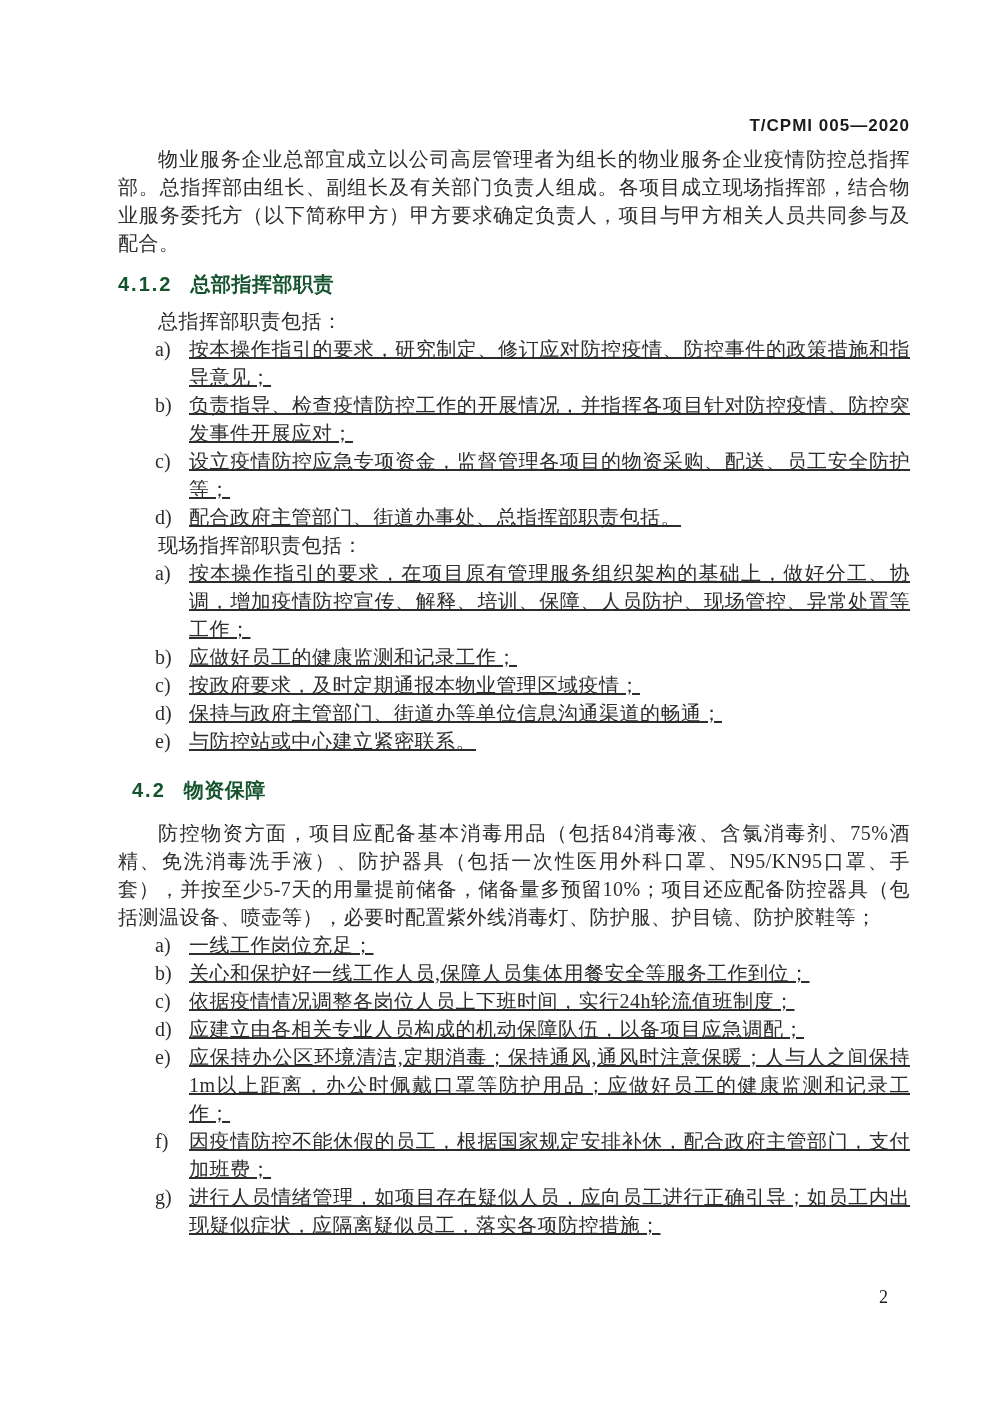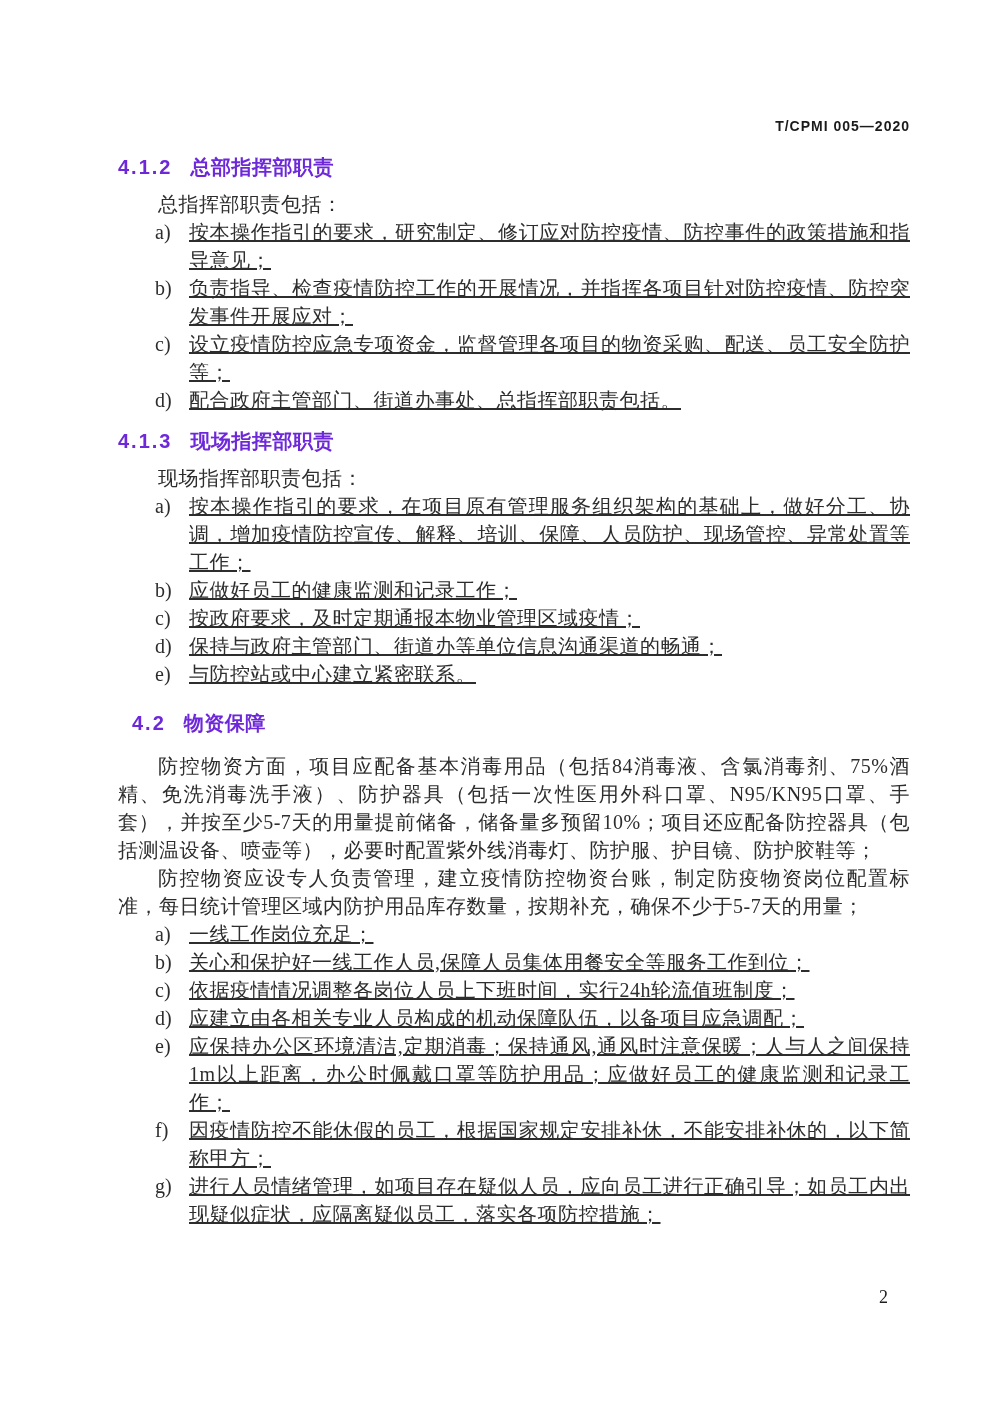--- a/index.html
+++ b/index.html
@@ -11,29 +11,29 @@
     background:#ffffff;
     color:#2d2d2d;
     font-family:"Liberation Serif","DejaVu Serif",serif;
     font-size:20px; line-height:28px;
     padding:112px 90px 0 118px;
     overflow:hidden;
   }
   .doc-header {
     text-align:right;
     font-family:"Liberation Sans","DejaVu Sans",sans-serif;
-    font-size:14px; font-weight:600; letter-spacing:1px;
+    font-size:17px; font-weight:600; letter-spacing:1px;
     color:#1b1b1b;
     margin-bottom:5px;
   }
   .para { text-align:justify; letter-spacing:0.5px; }
   .indent { text-indent:2em; }
   .heading {
     font-family:"Liberation Sans","DejaVu Sans",sans-serif;
-    font-weight:700; color:#6d28d9; font-size:20px;
+    font-weight:700; color:#14532d; font-size:20px;
     letter-spacing:0.5px;
   }
   .h-sub  { margin:13px 0 9px; }
   .h-main { margin:21px 14px 15px; }
   .h-num  { letter-spacing:2px; margin-right:18px; }
   .list   { padding-left:37px; }
   .li     { display:flex; }
   .li-label { flex:0 0 34px; }
   .li-text  { flex:1; text-align:justify; letter-spacing:0.5px;text-decoration:underline; }
   .page-number {
@@ -44,20 +44,21 @@
 </style>
 </head>
 <body>
 
 <div class="page">
 
   <div class="doc-header">
     <span>T/CPMI 005—2020</span>
   </div>
 
+  <p class="para indent">物业服务企业总部宜成立以公司高层管理者为组长的物业服务企业疫情防控总指挥部。总指挥部由组长、副组长及有关部门负责人组成。各项目成立现场指挥部，结合物业服务委托方（以下简称甲方）甲方要求确定负责人，项目与甲方相关人员共同参与及配合。</p>
 
   <div class="heading h-sub">
     <span class="h-num">4.1.2</span><span class="h-title">总部指挥部职责</span>
   </div>
   <p class="para indent">总指挥部职责包括：</p>
   <div class="list">
     <div class="li">
       <span class="li-label">a)</span>
       <span class="li-text">按本操作指引的要求，研究制定、修订应对防控疫情、防控事件的政策措施和指导意见；</span>
     </div>
@@ -68,23 +69,20 @@
     <div class="li">
       <span class="li-label">c)</span>
       <span class="li-text">设立疫情防控应急专项资金，监督管理各项目的物资采购、配送、员工安全防护等；</span>
     </div>
     <div class="li">
       <span class="li-label">d)</span>
       <span class="li-text">配合政府主管部门、街道办事处、总指挥部职责包括。</span>
     </div>
   </div>
 
-  <div class="heading h-sub">
-    <span class="h-num">4.1.3</span><span class="h-title">现场指挥部职责</span>
-  </div>
   <p class="para indent">现场指挥部职责包括：</p>
   <div class="list">
     <div class="li">
       <span class="li-label">a)</span>
       <span class="li-text">按本操作指引的要求，在项目原有管理服务组织架构的基础上，做好分工、协调，增加疫情防控宣传、解释、培训、保障、人员防护、现场管控、异常处置等工作；</span>
     </div>
     <div class="li">
       <span class="li-label">b)</span>
       <span class="li-text">应做好员工的健康监测和记录工作；</span>
     </div>
@@ -99,21 +97,20 @@
     <div class="li">
       <span class="li-label">e)</span>
       <span class="li-text">与防控站或中心建立紧密联系。</span>
     </div>
   </div>
 
   <div class="heading h-main">
     <span class="h-num">4.2</span><span class="h-title">物资保障</span>
   </div>
   <p class="para indent">防控物资方面，项目应配备基本消毒用品（包括84消毒液、含氯消毒剂、75%酒精、免洗消毒洗手液）、防护器具（包括一次性医用外科口罩、N95/KN95口罩、手套），并按至少5-7天的用量提前储备，储备量多预留10%；项目还应配备防控器具（包括测温设备、喷壶等），必要时配置紫外线消毒灯、防护服、护目镜、防护胶鞋等；</p>
-  <p class="para indent">防控物资应设专人负责管理，建立疫情防控物资台账，制定防疫物资岗位配置标准，每日统计管理区域内防护用品库存数量，按期补充，确保不少于5-7天的用量；</p>
 
   <div class="list">
     <div class="li">
       <span class="li-label">a)</span>
       <span class="li-text">一线工作岗位充足；</span>
     </div>
     <div class="li">
       <span class="li-label">b)</span>
       <span class="li-text">关心和保护好一线工作人员,保障人员集体用餐安全等服务工作到位；</span>
     </div>
@@ -124,21 +121,21 @@
     <div class="li">
       <span class="li-label">d)</span>
       <span class="li-text">应建立由各相关专业人员构成的机动保障队伍，以备项目应急调配；</span>
     </div>
     <div class="li">
       <span class="li-label">e)</span>
       <span class="li-text">应保持办公区环境清洁,定期消毒；保持通风,通风时注意保暖；人与人之间保持1m以上距离，办公时佩戴口罩等防护用品；应做好员工的健康监测和记录工作；</span>
     </div>
     <div class="li">
       <span class="li-label">f)</span>
-      <span class="li-text">因疫情防控不能休假的员工，根据国家规定安排补休，不能安排补休的，以下简称甲方；</span>
+      <span class="li-text">因疫情防控不能休假的员工，根据国家规定安排补休，配合政府主管部门，支付加班费；</span>
     </div>
     <div class="li">
       <span class="li-label">g)</span>
       <span class="li-text">进行人员情绪管理，如项目存在疑似人员，应向员工进行正确引导；如员工内出现疑似症状，应隔离疑似员工，落实各项防控措施；</span>
     </div>
 
   </div>
 
   <div class="page-number">2</div>
 

